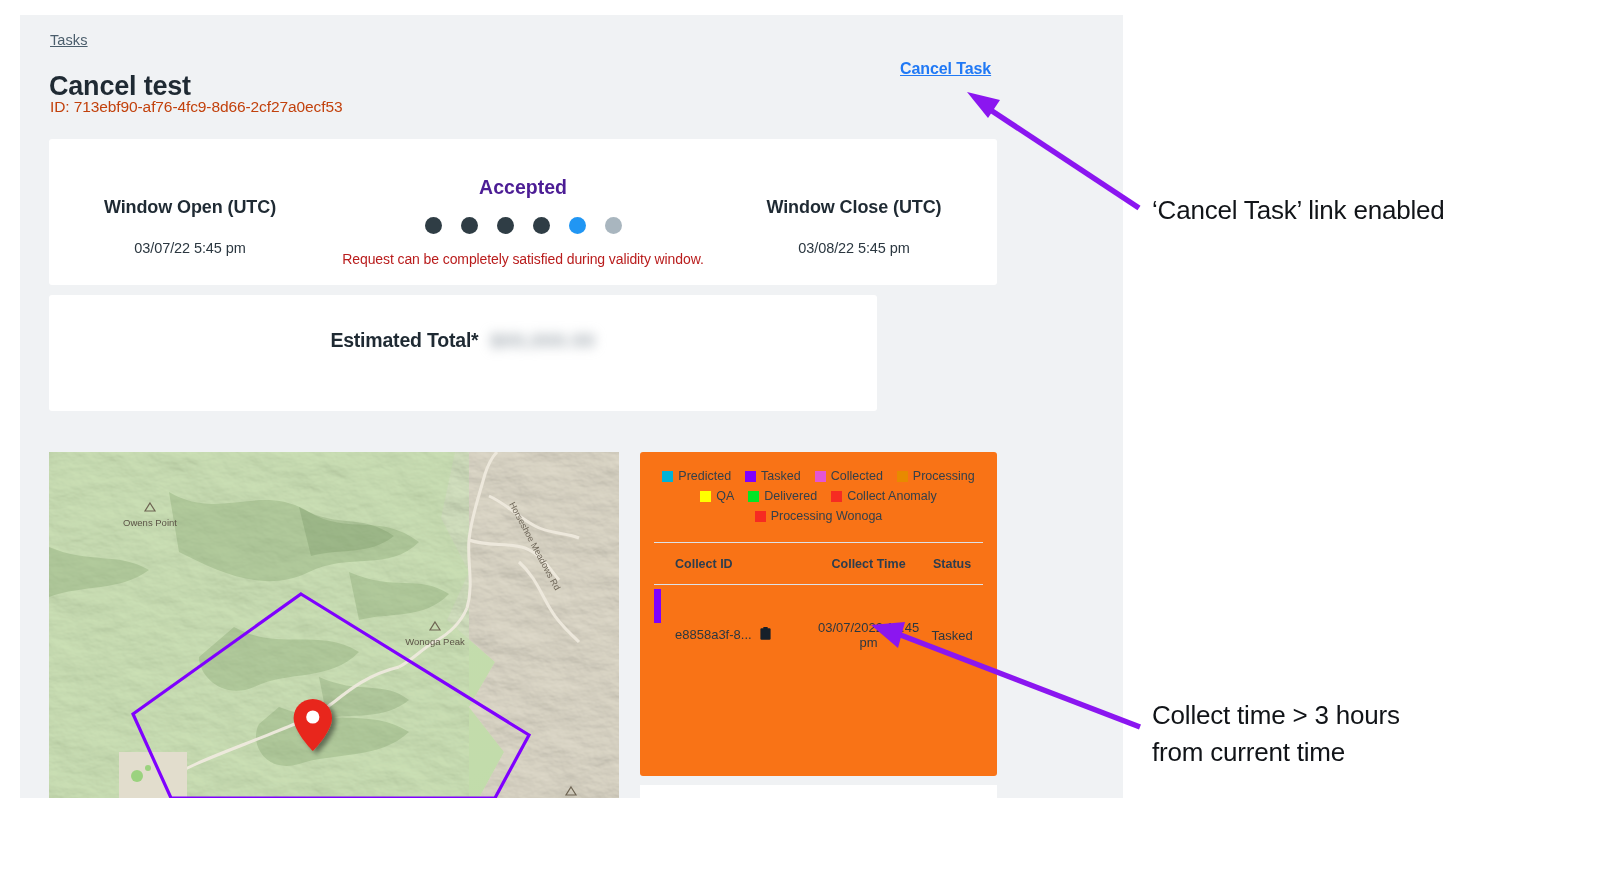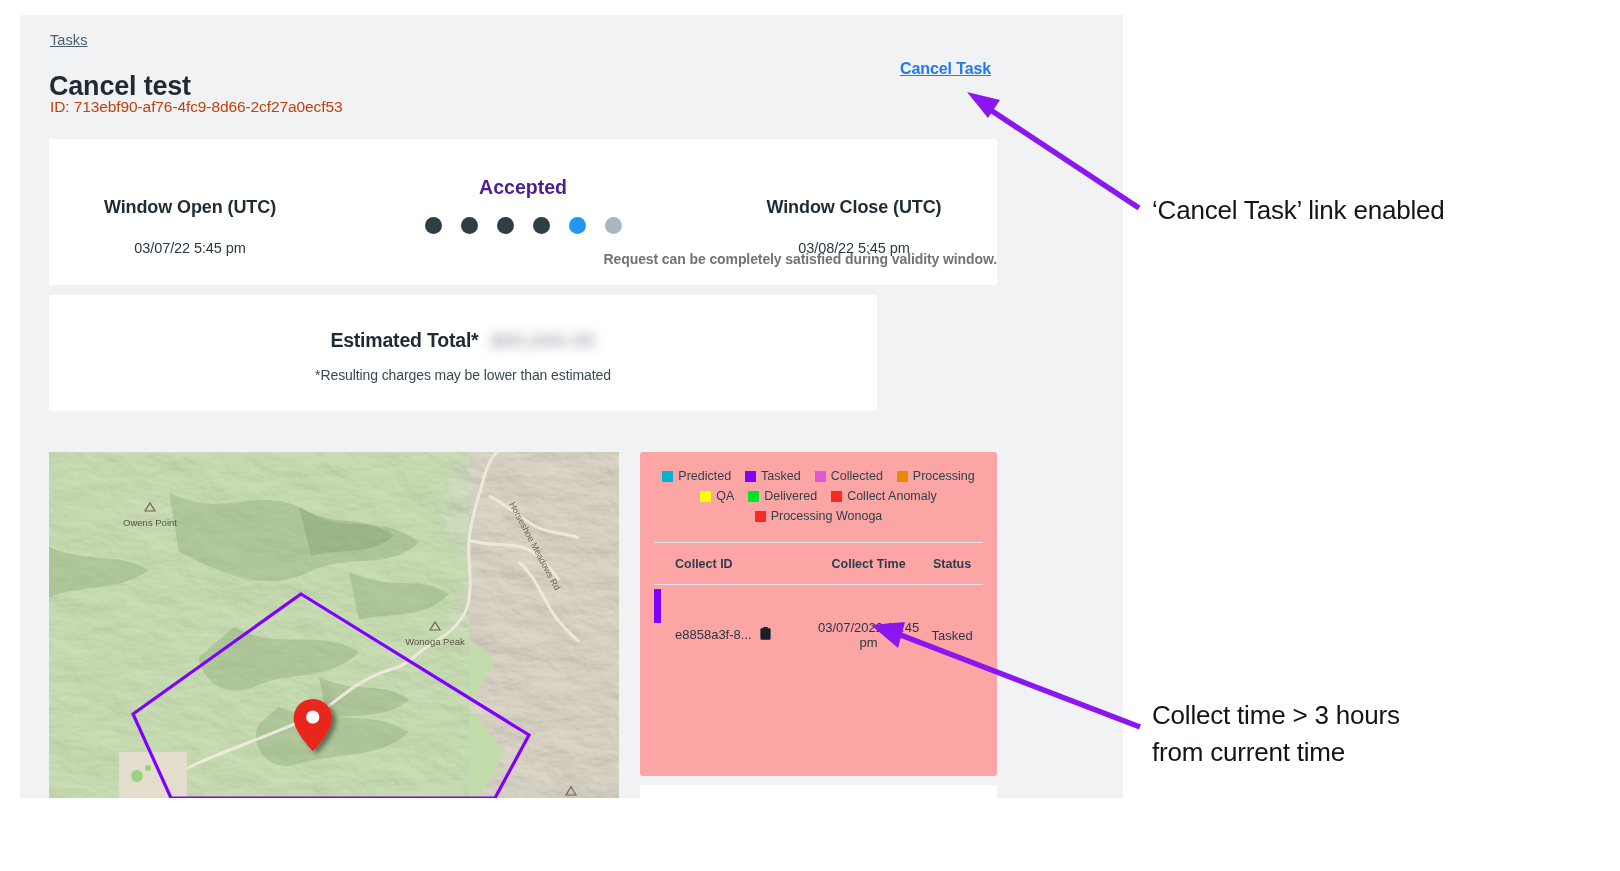--- a/index.html
+++ b/index.html
@@ -124,25 +124,24 @@
     margin-top: 22px;
     font-size: 14.5px;
     color: #2b3740;
     letter-spacing: -.1px;
   }
 
   .status-note {
     position: absolute;
     left: 0; right: 0;
     top: 112px;
-    text-align: right;
+    text-align: center;
     font-size: 14px;
-    color: #737373;
+    color: #b91c1c;
     letter-spacing: -.1px;
-    font-weight: bold;
   }
 
   
   #total-card {
     left: 29px;
     top: 280px;
     width: 828px;
     height: 116px;
   }
   .total-row {
@@ -190,21 +189,21 @@
     background: #cfe3b9;
   }
   .map-canvas { position: absolute; inset: 0; }
 
   
   #collects-card {
     left: 620px;
     top: 437px;
     width: 357px;
     height: 324px;
-    background: #fca5a5;
+    background: #f97316;
   }
 
   .legend {
     position: absolute;
     left: 14px;
     top: 17px;
     width: 329px;
   }
   .legend-line {
     display: flex;
@@ -337,21 +336,20 @@
     </div>
 
     <div class="status-note">Request can be completely satisfied during validity window.</div>
   </div>
 
   <div class="card" id="total-card">
     <div class="total-row">
       <span class="total-label">Estimated Total*</span>
       <span class="total-value">$00,000.00</span>
     </div>
-    <div class="total-note">*Resulting charges may be lower than estimated</div>
   </div>
 
   <div id="map-card">
     <svg class="map-canvas" viewBox="0 0 570 346" preserveAspectRatio="none">
       <defs>
         <linearGradient id="gTerr" x1="0" y1="0" x2="1" y2="1">
           <stop offset="0%" stop-color="#cfe3b9"></stop>
           <stop offset="100%" stop-color="#c3dcad"></stop>
         </linearGradient>
         <filter id="shadeF" x="-20%" y="-20%" width="140%" height="140%">

